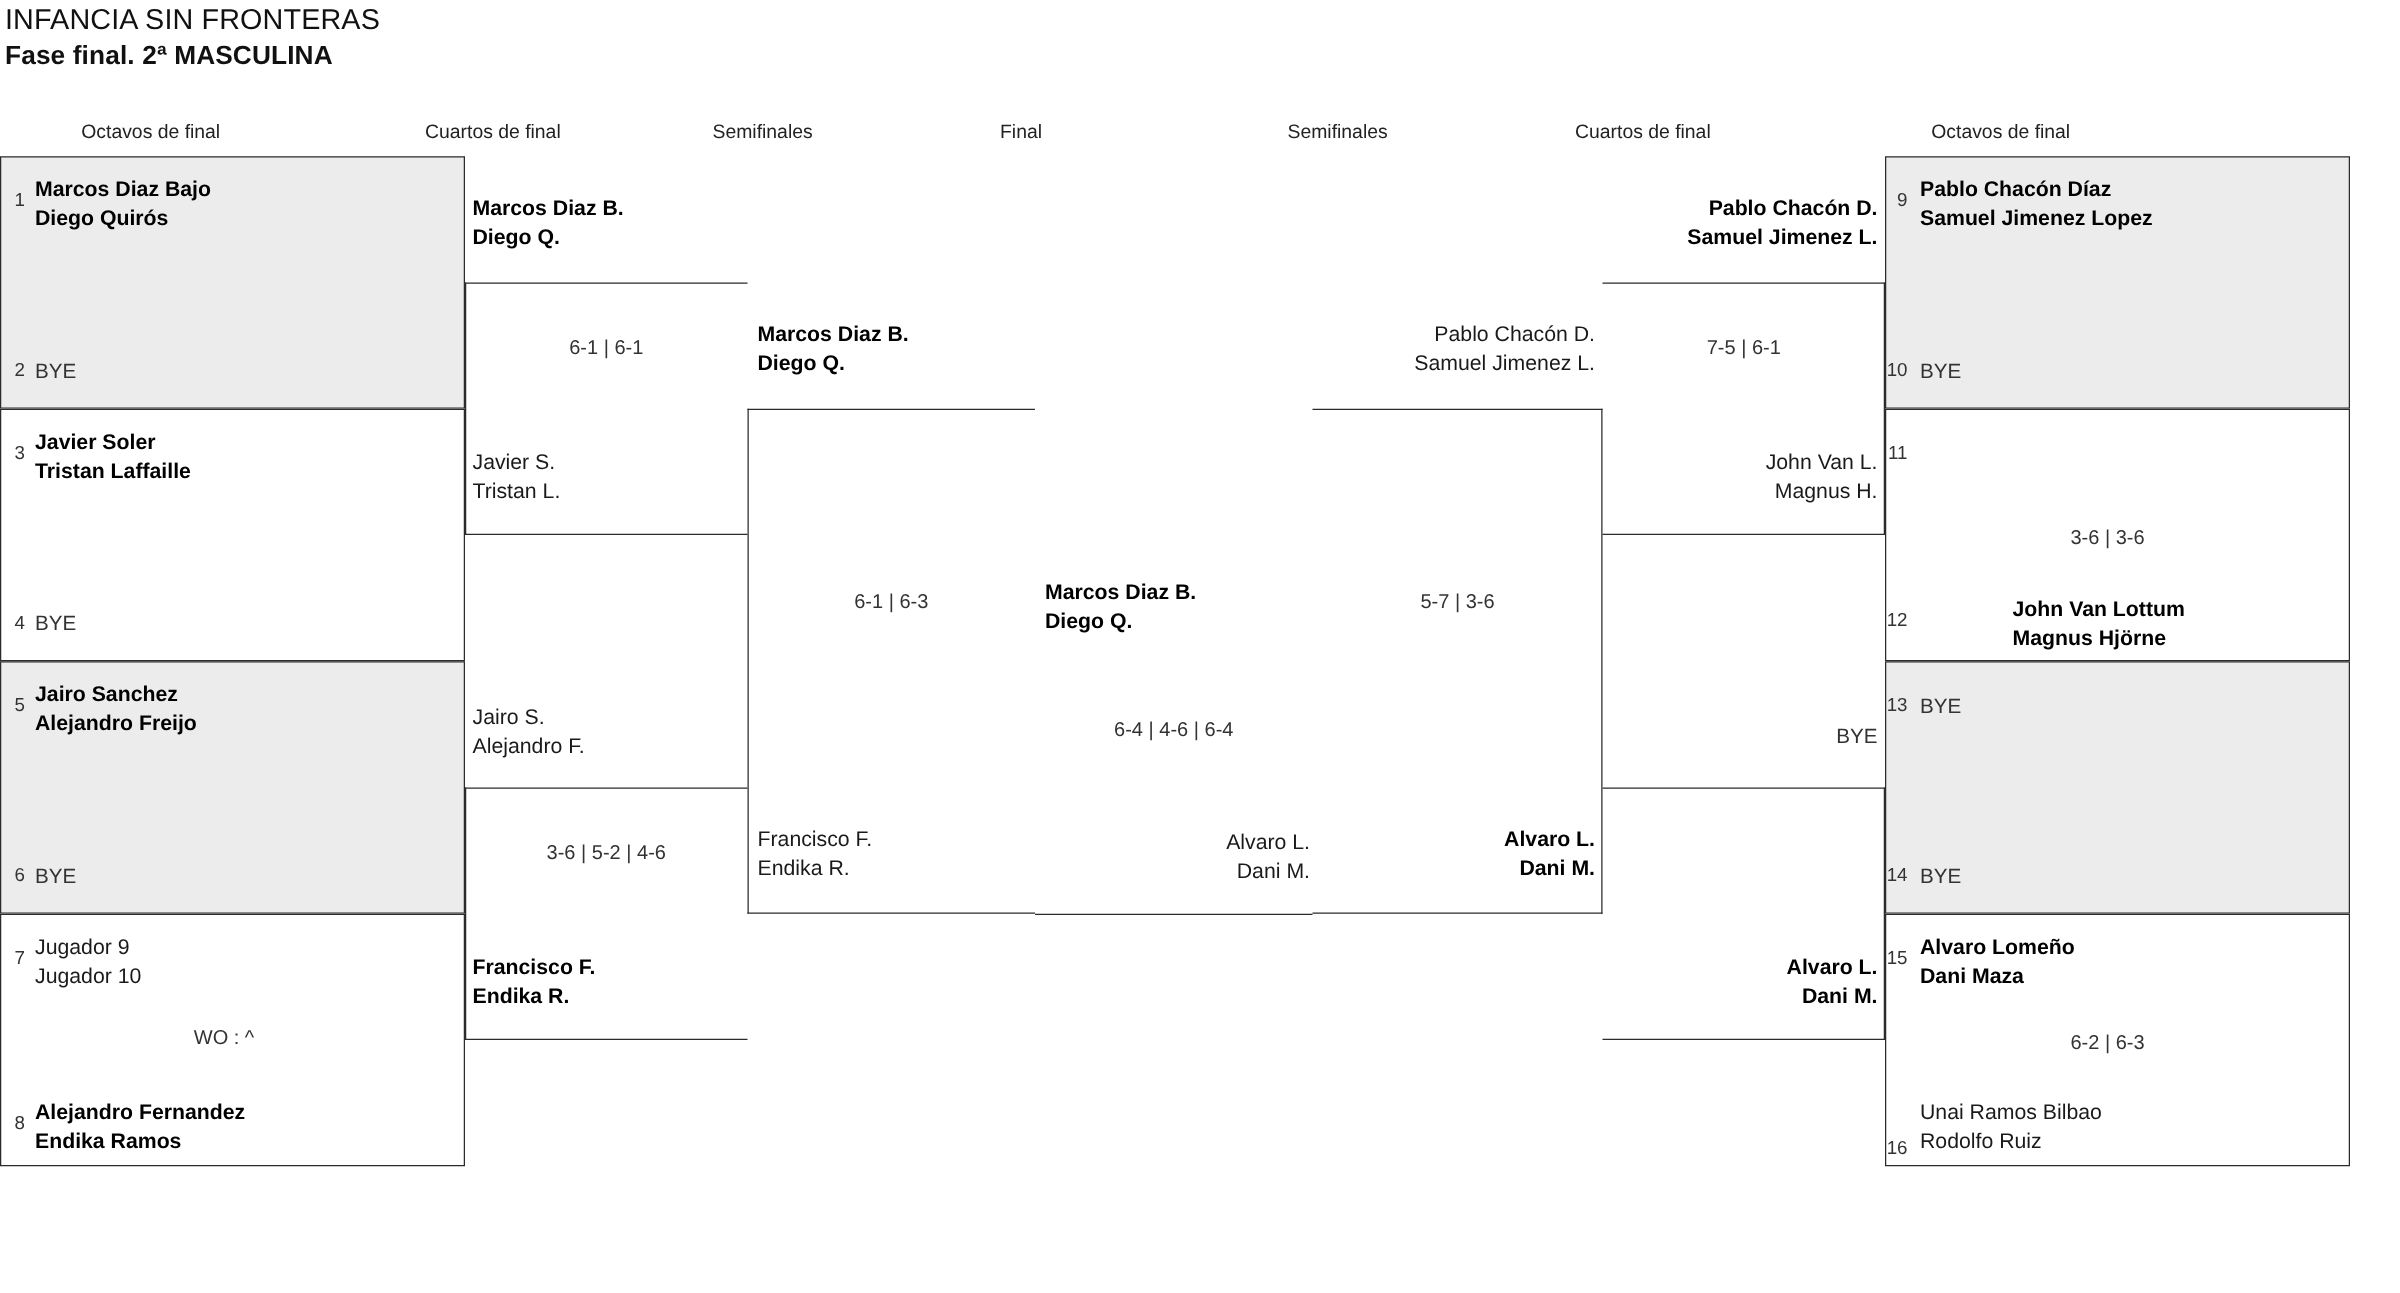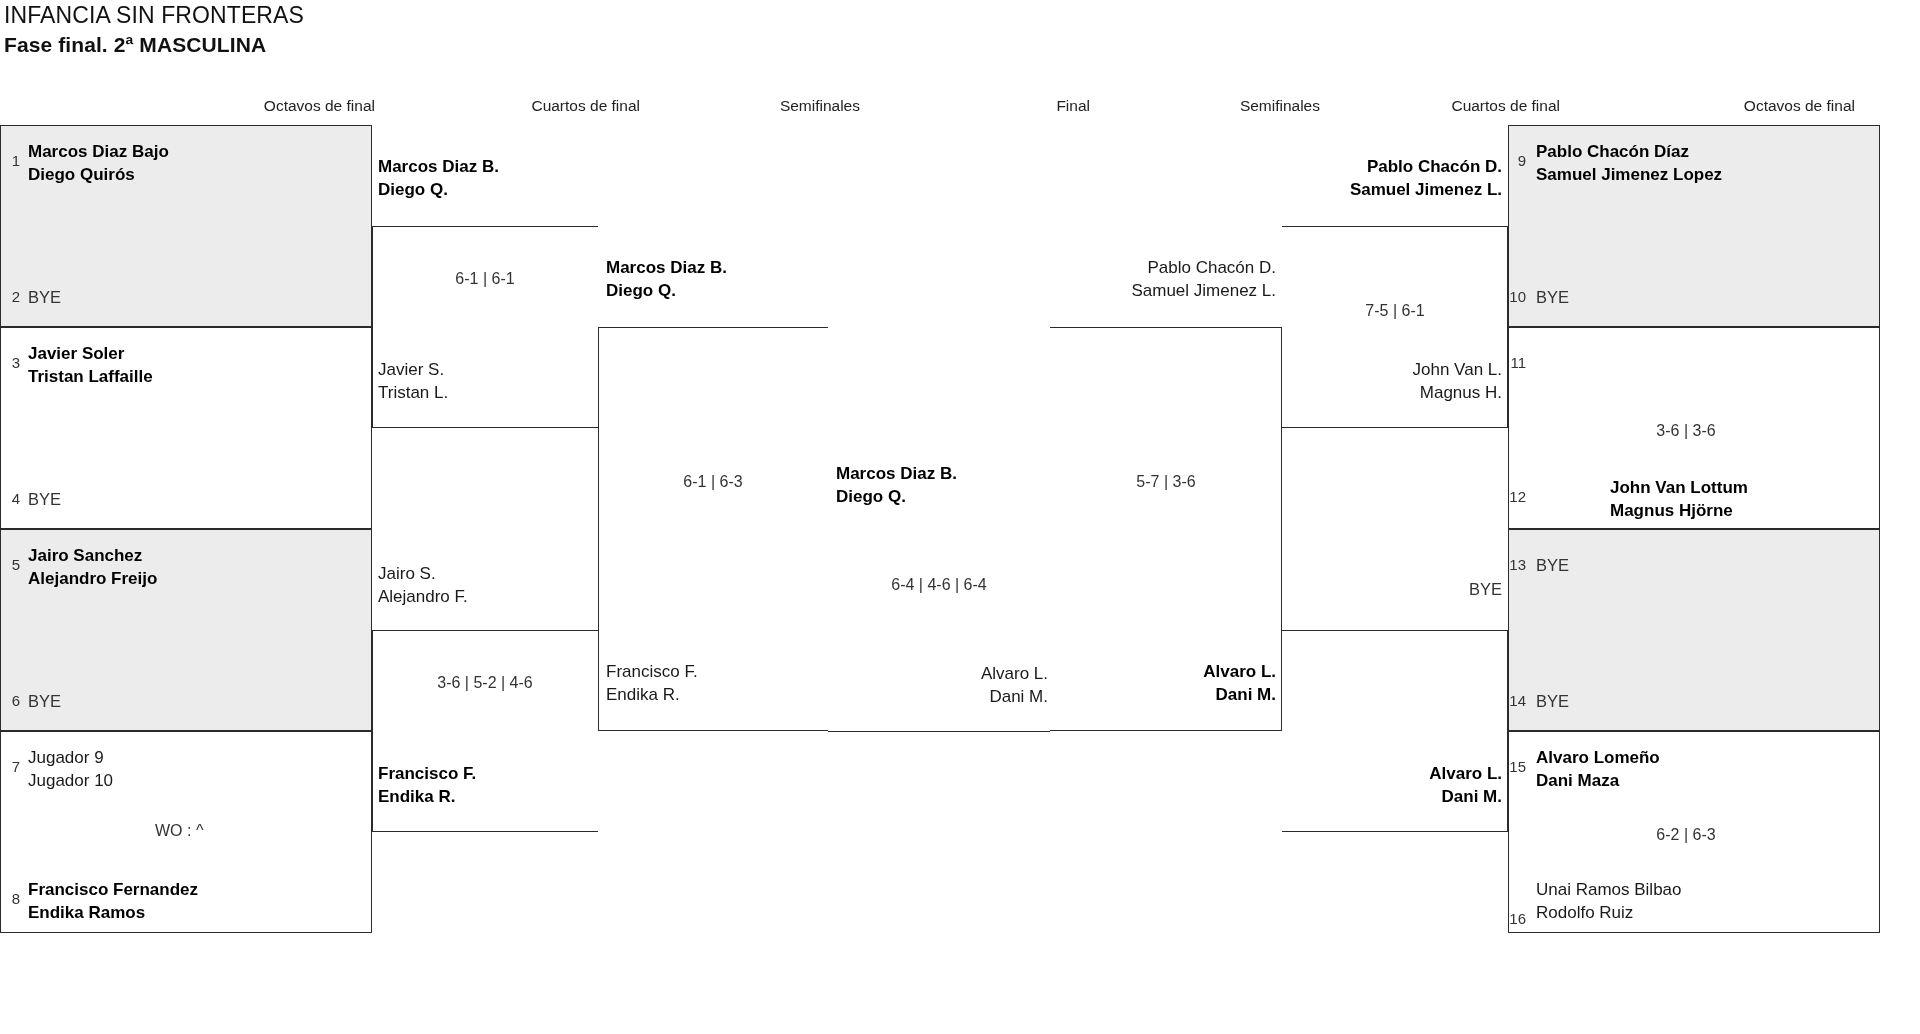--- a/index.html
+++ b/index.html
@@ -27,21 +27,21 @@
   .logo-word {
     position: absolute; left: 84px; top: 2px;
     font-size: 46px; font-weight: 700; color: #76bc21;
     letter-spacing: -1px; line-height: 52px;
   }
   .dot { position: absolute; border-radius: 50%; }
 
   
   .round-hd {
     position: absolute; top: 97px;
-    font-size: 15.5px; color: #222; text-align: right;
+    font-size: 15.5px; color: #222; text-align: left;
     white-space: nowrap;
   }
 
   
   .seedbox {
     position: absolute;
     border: 1px solid #2b2b2b;
     background: #ffffff;
   }
   .seedbox.shaded { background: #ececec; }
@@ -122,21 +122,21 @@
   <div class="plnames bye" style="left:28px; top:690px;">BYE</div>
 
   <div class="seednum" style="left:-2px; top:758px;">7</div>
   <div class="plnames" style="left:28px; top:746px;">
     <div>Jugador 9</div>
     <div>Jugador 10</div>
   </div>
   <div class="wo" style="left:155px; top:822px;">WO : ^</div>
   <div class="seednum" style="left:-2px; top:890px;">8</div>
   <div class="plnames win" style="left:28px; top:878px;">
-    <div>Francisco Fernandez</div>
+    <div>Alejandro Fernandez</div>
     <div>Endika Ramos</div>
   </div>
 
   <div class="connector conn-l" style="left:372px; top:226px; width:226px; height:202px;"></div>
   <div class="connector conn-l" style="left:372px; top:630px; width:226px; height:202px;"></div>
 
   <div class="plnames win" style="left:378px; top:155px;">
     <div>Marcos Diaz B.</div>
     <div>Diego Q.</div>
   </div>
@@ -192,21 +192,21 @@
     <div>Dani M.</div>
   </div>
 
   <div class="connector conn-r" style="left:1282px; top:226px; width:226px; height:202px;"></div>
   <div class="connector conn-r" style="left:1282px; top:630px; width:226px; height:202px;"></div>
 
   <div class="plnames r win" style="left:1282px; top:155px; width:220px;">
     <div>Pablo Chacón D.</div>
     <div>Samuel Jimenez L.</div>
   </div>
-  <div class="score" style="left:1282px; top:270px; width:226px;margin-top:32px;">7-5 | 6-1</div>
+  <div class="score" style="left:1282px; top:270px; width:226px;">7-5 | 6-1</div>
   <div class="plnames r" style="left:1282px; top:358px; width:220px;">
     <div>John Van L.</div>
     <div>Magnus H.</div>
   </div>
 
   <div class="plnames r bye" style="left:1282px; top:578px; width:220px;">BYE</div>
   <div class="score" style="left:1282px; top:674px; width:226px;"></div>
   <div class="plnames r win" style="left:1282px; top:762px; width:220px;">
     <div>Alvaro L.</div>
     <div>Dani M.</div>

